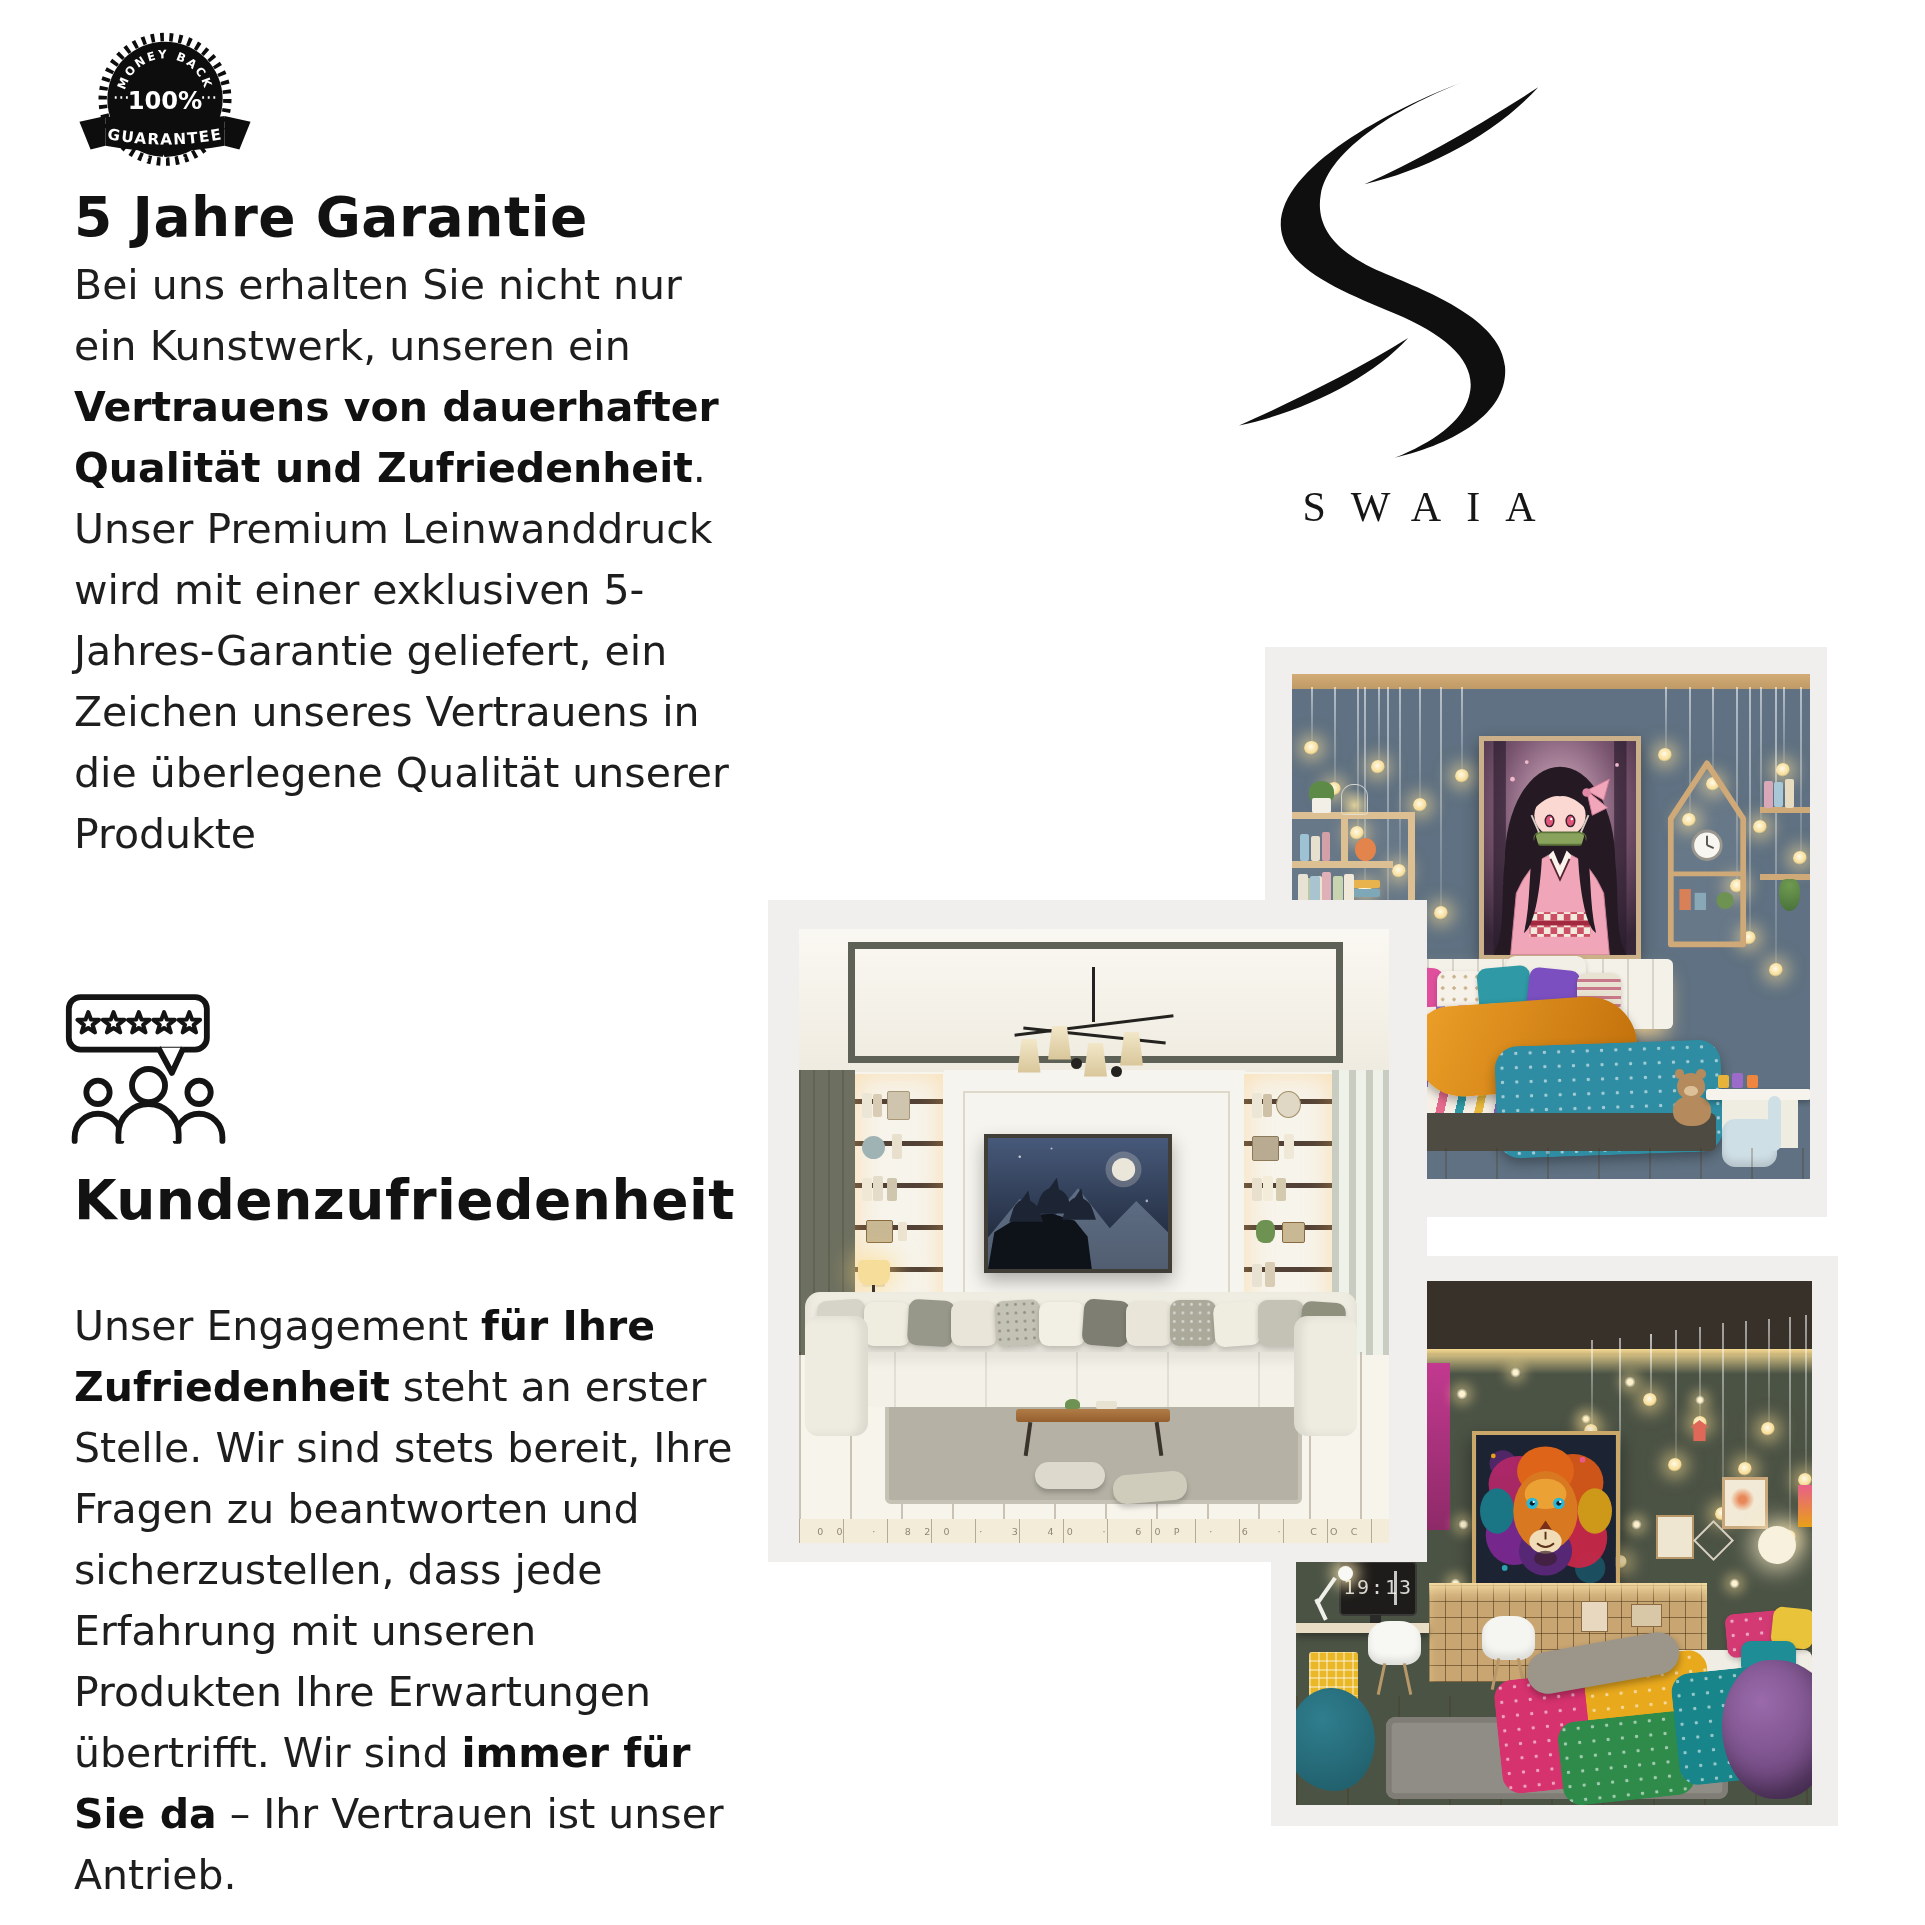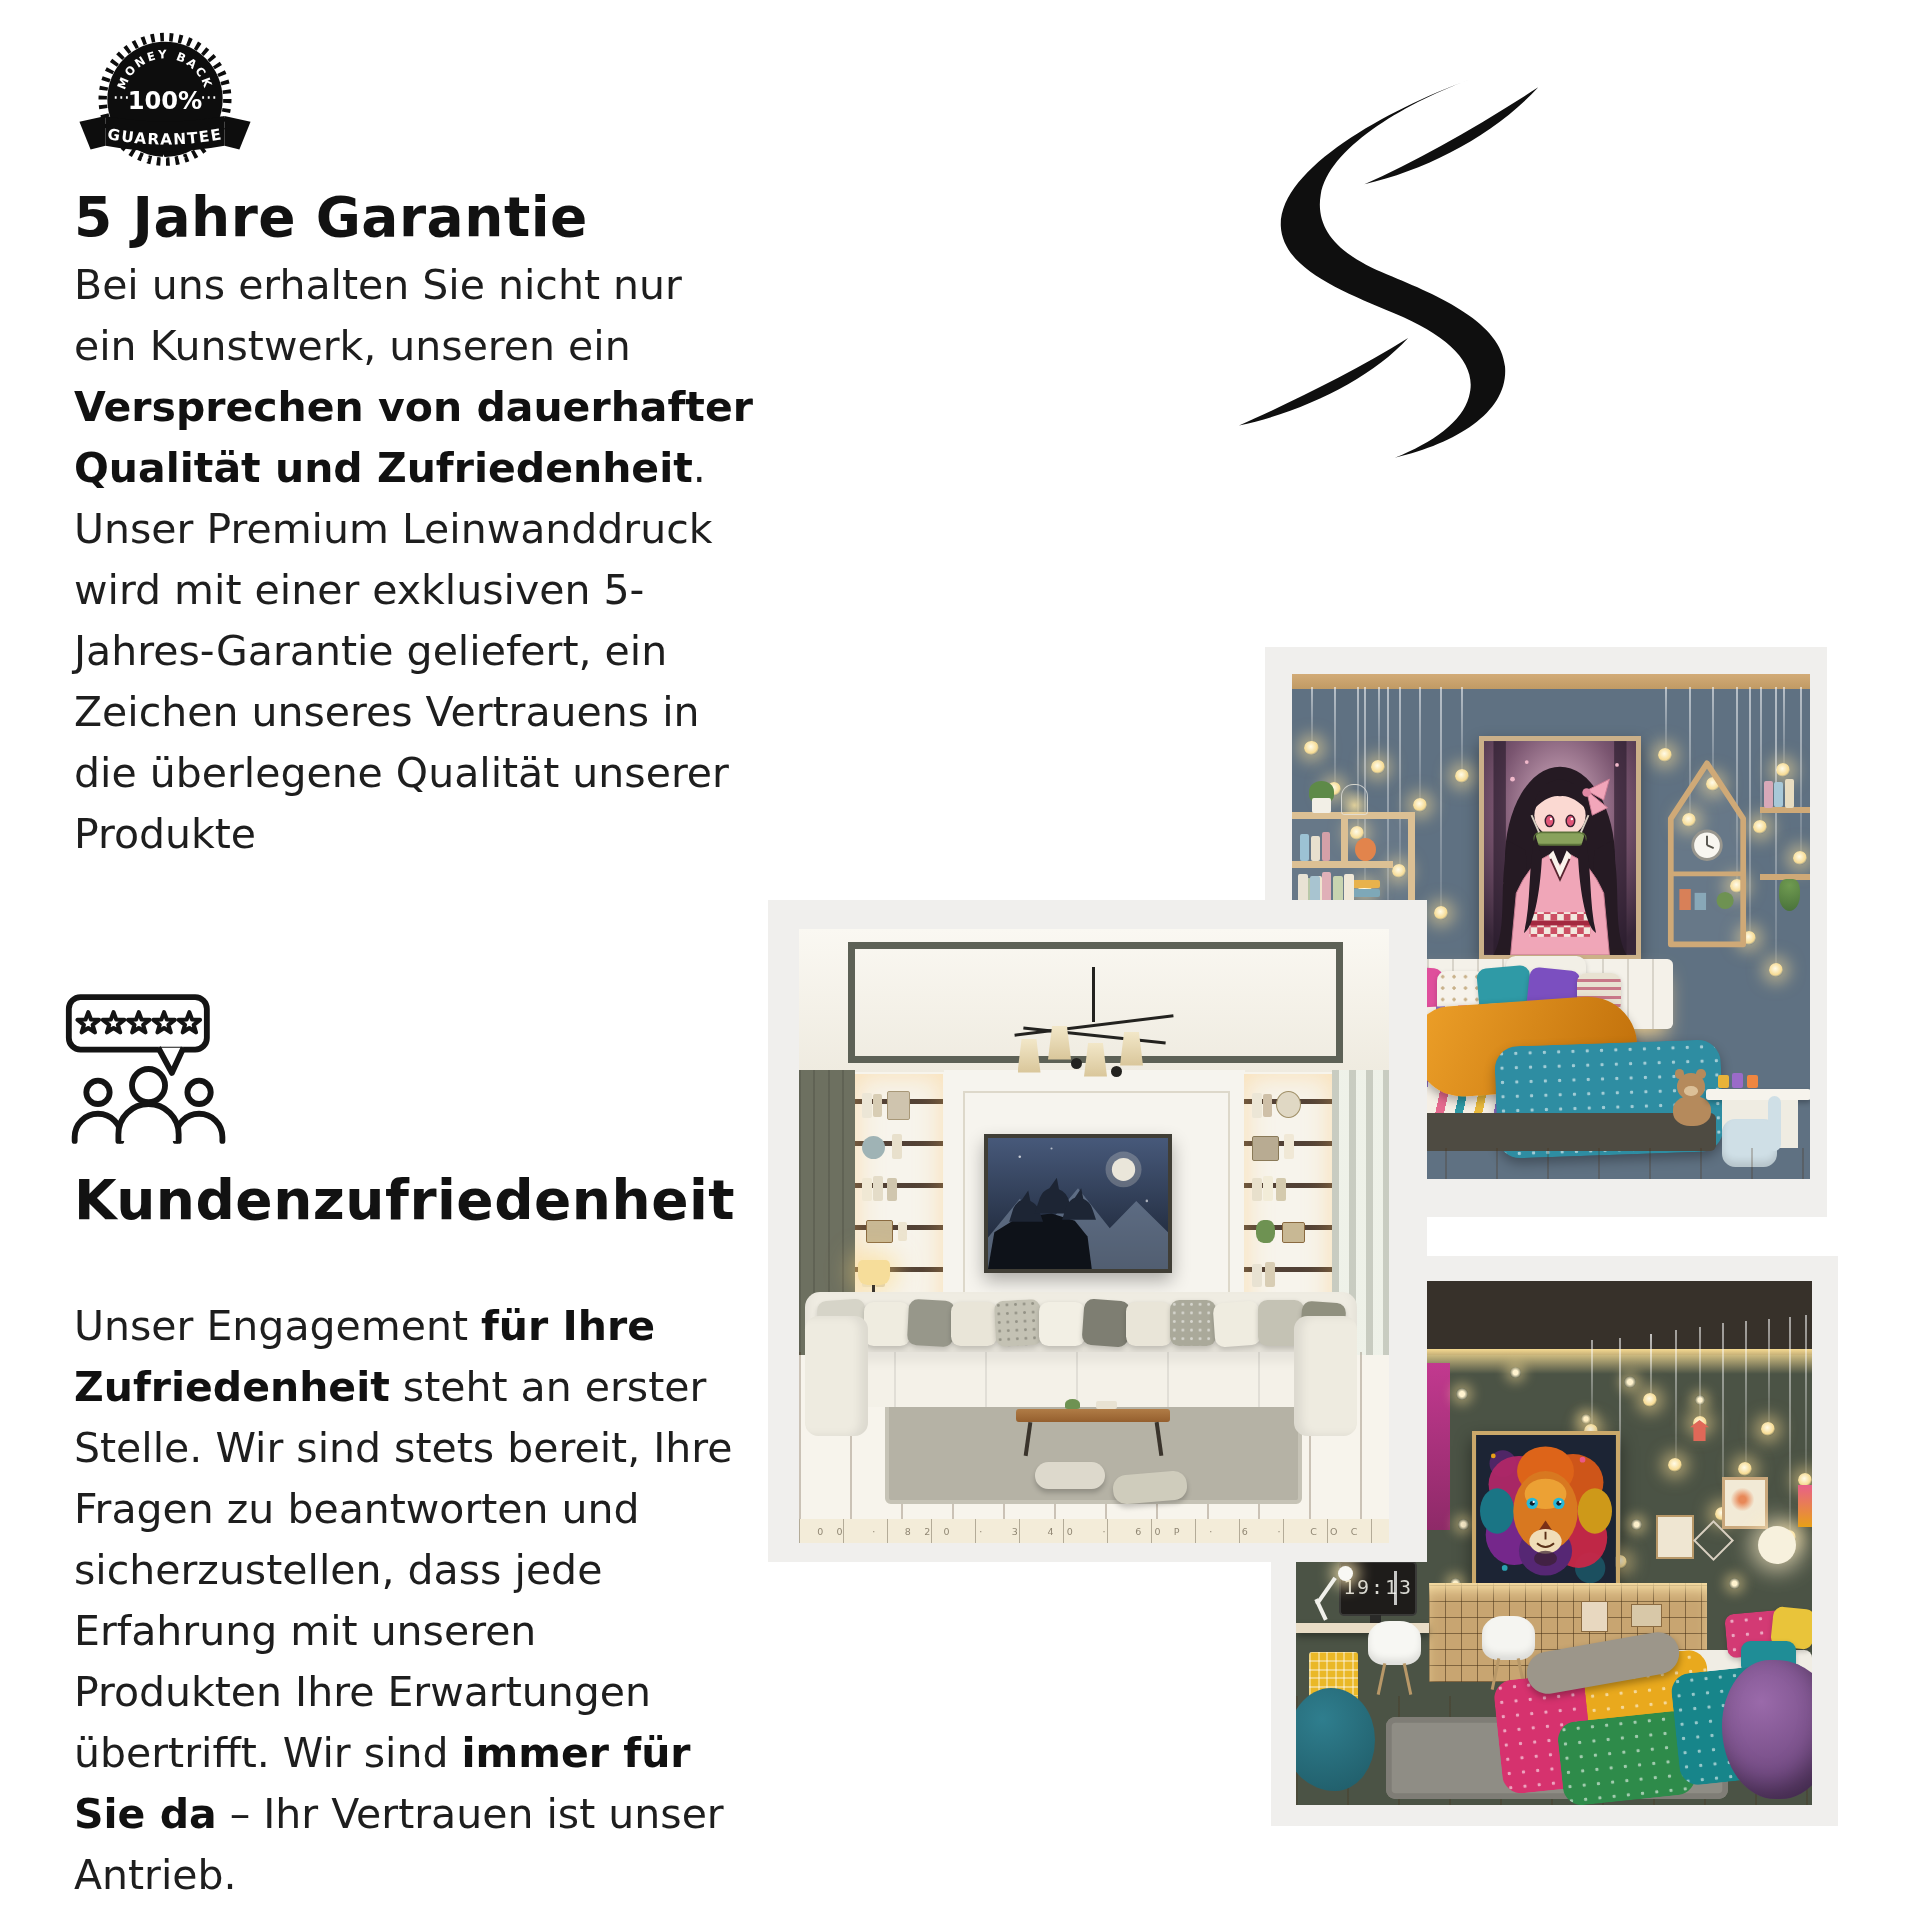--- a/index.html
+++ b/index.html
@@ -43,21 +43,21 @@
     <polygon points="164,92 192,98 180,128 164,124" fill="#0d0d0d"></polygon>
     <path d="M36,92 Q100,104 164,92 L164,124 Q100,136 36,124 Z" fill="#0d0d0d"></path>
     <path id="bandArc" d="M40,117 Q100,128 160,117" fill="none"></path>
     <text font-size="16.5" fill="#ffffff" font-weight="bold" letter-spacing="1.5">
       <textPath href="#bandArc" startOffset="50%" text-anchor="middle">GUARANTEE</textPath>
     </text>
     <text x="100" y="141" text-anchor="middle" font-size="11" fill="#ffffff" letter-spacing="3">★ ★ ★</text>
   </svg>
 
   <h1 class="sec" style="top:185px;">5 Jahre Garantie</h1>
-  <p class="body" style="top:255px;"><span>Bei uns erhalten Sie nicht nur ein Kunstwerk, unseren ein </span><b>Versprechen von dauerhafter Qualität und Zufriedenheit</b><span>. Unser Premium Leinwanddruck wird mit einer exklusiven 5-Jahres-Garantie geliefert, ein Zeichen unseres Vertrauens in die überlegene Qualität unserer Produkte</span></p>
+  <p class="body" style="top:255px;"><span>Bei uns erhalten Sie nicht nur ein Kunstwerk, unseren ein </span><b>Vertrauens von dauerhafter Qualität und Zufriedenheit</b><span>. Unser Premium Leinwanddruck wird mit einer exklusiven 5-Jahres-Garantie geliefert, ein Zeichen unseres Vertrauens in die überlegene Qualität unserer Produkte</span></p>
 
   <svg class="abs" style="left:63px;top:991px;" width="173" height="158" viewBox="0 0 178 162">
     <defs>
         <path id="st" d="M0,-11.5 L2.8,-3.9 L11,-3.6 L4.5,1.5 L6.8,9.3 L0,4.8 L-6.8,9.3 L-4.5,1.5 L-11,-3.6 L-2.8,-3.9 Z"></path>
       </defs>
     <g fill="none" stroke="#141414" stroke-width="6" stroke-linejoin="round">
       <rect x="6" y="6" width="142" height="54" rx="12"></rect>
       <path d="M98,58 L112,84 L124,58" fill="#ffffff"></path>
     </g>
     <g fill="none" stroke="#141414" stroke-width="4.2" stroke-linejoin="round">
@@ -79,20 +79,21 @@
 
   <h1 class="sec" style="top:1168px;">Kundenzufriedenheit</h1>
   <p class="body" style="top:1296px;"><span>Unser Engagement </span><b>für Ihre Zufriedenheit</b><span> steht an erster Stelle. Wir sind stets bereit, Ihre Fragen zu beantworten und sicherzustellen, dass jede Erfahrung mit unseren Produkten Ihre Erwartungen übertrifft. Wir sind </span><b>immer für Sie da</b><span> – Ihr Vertrauen ist unser Antrieb.</span></p>
 
   <div class="logo-wrap">
     <svg width="399" height="418" viewBox="0 0 420 440">
       <path fill="#0f0f0f" d="M262,26 C175,58 62,120 64,180 C66,224 126,248 184,272 C242,296 272,326 262,360 C255,386 224,408 184,424 C252,408 304,374 300,328 C296,282 232,254 176,231 C124,210 100,183 106,147 C114,99 190,53 262,26 Z"></path>
       <path fill="#0f0f0f" d="M335,34 C267,78 206,112 152,136 C218,121 289,84 335,34 Z"></path>
       <path fill="#0f0f0f" d="M198,298 C140,334 70,368 20,390 C88,376 160,340 198,298 Z"></path>
     </svg>
+    <div class="wordmark">SWAIA</div>
   </div>
 
   <div class="card" style="left:1265px;top:647px;width:562px;height:570px;z-index:1;">
     <div class="photo" style="left:27px;top:27px;width:518px;height:505px;background:#5f7182;">
       <div class="abs" style="left:0;top:0;width:518px;height:15px;background:linear-gradient(#d2ab77,#c09a64);"></div>
 
       <div class="cord" style="left:19px;top:13.3px;height:55px;"></div>
         <div class="bulb" style="left:12.4px;top:67px;"></div>
       <div class="cord" style="left:42px;top:13.3px;height:97px;"></div>
         <div class="bulb" style="left:35px;top:108px;"></div>

